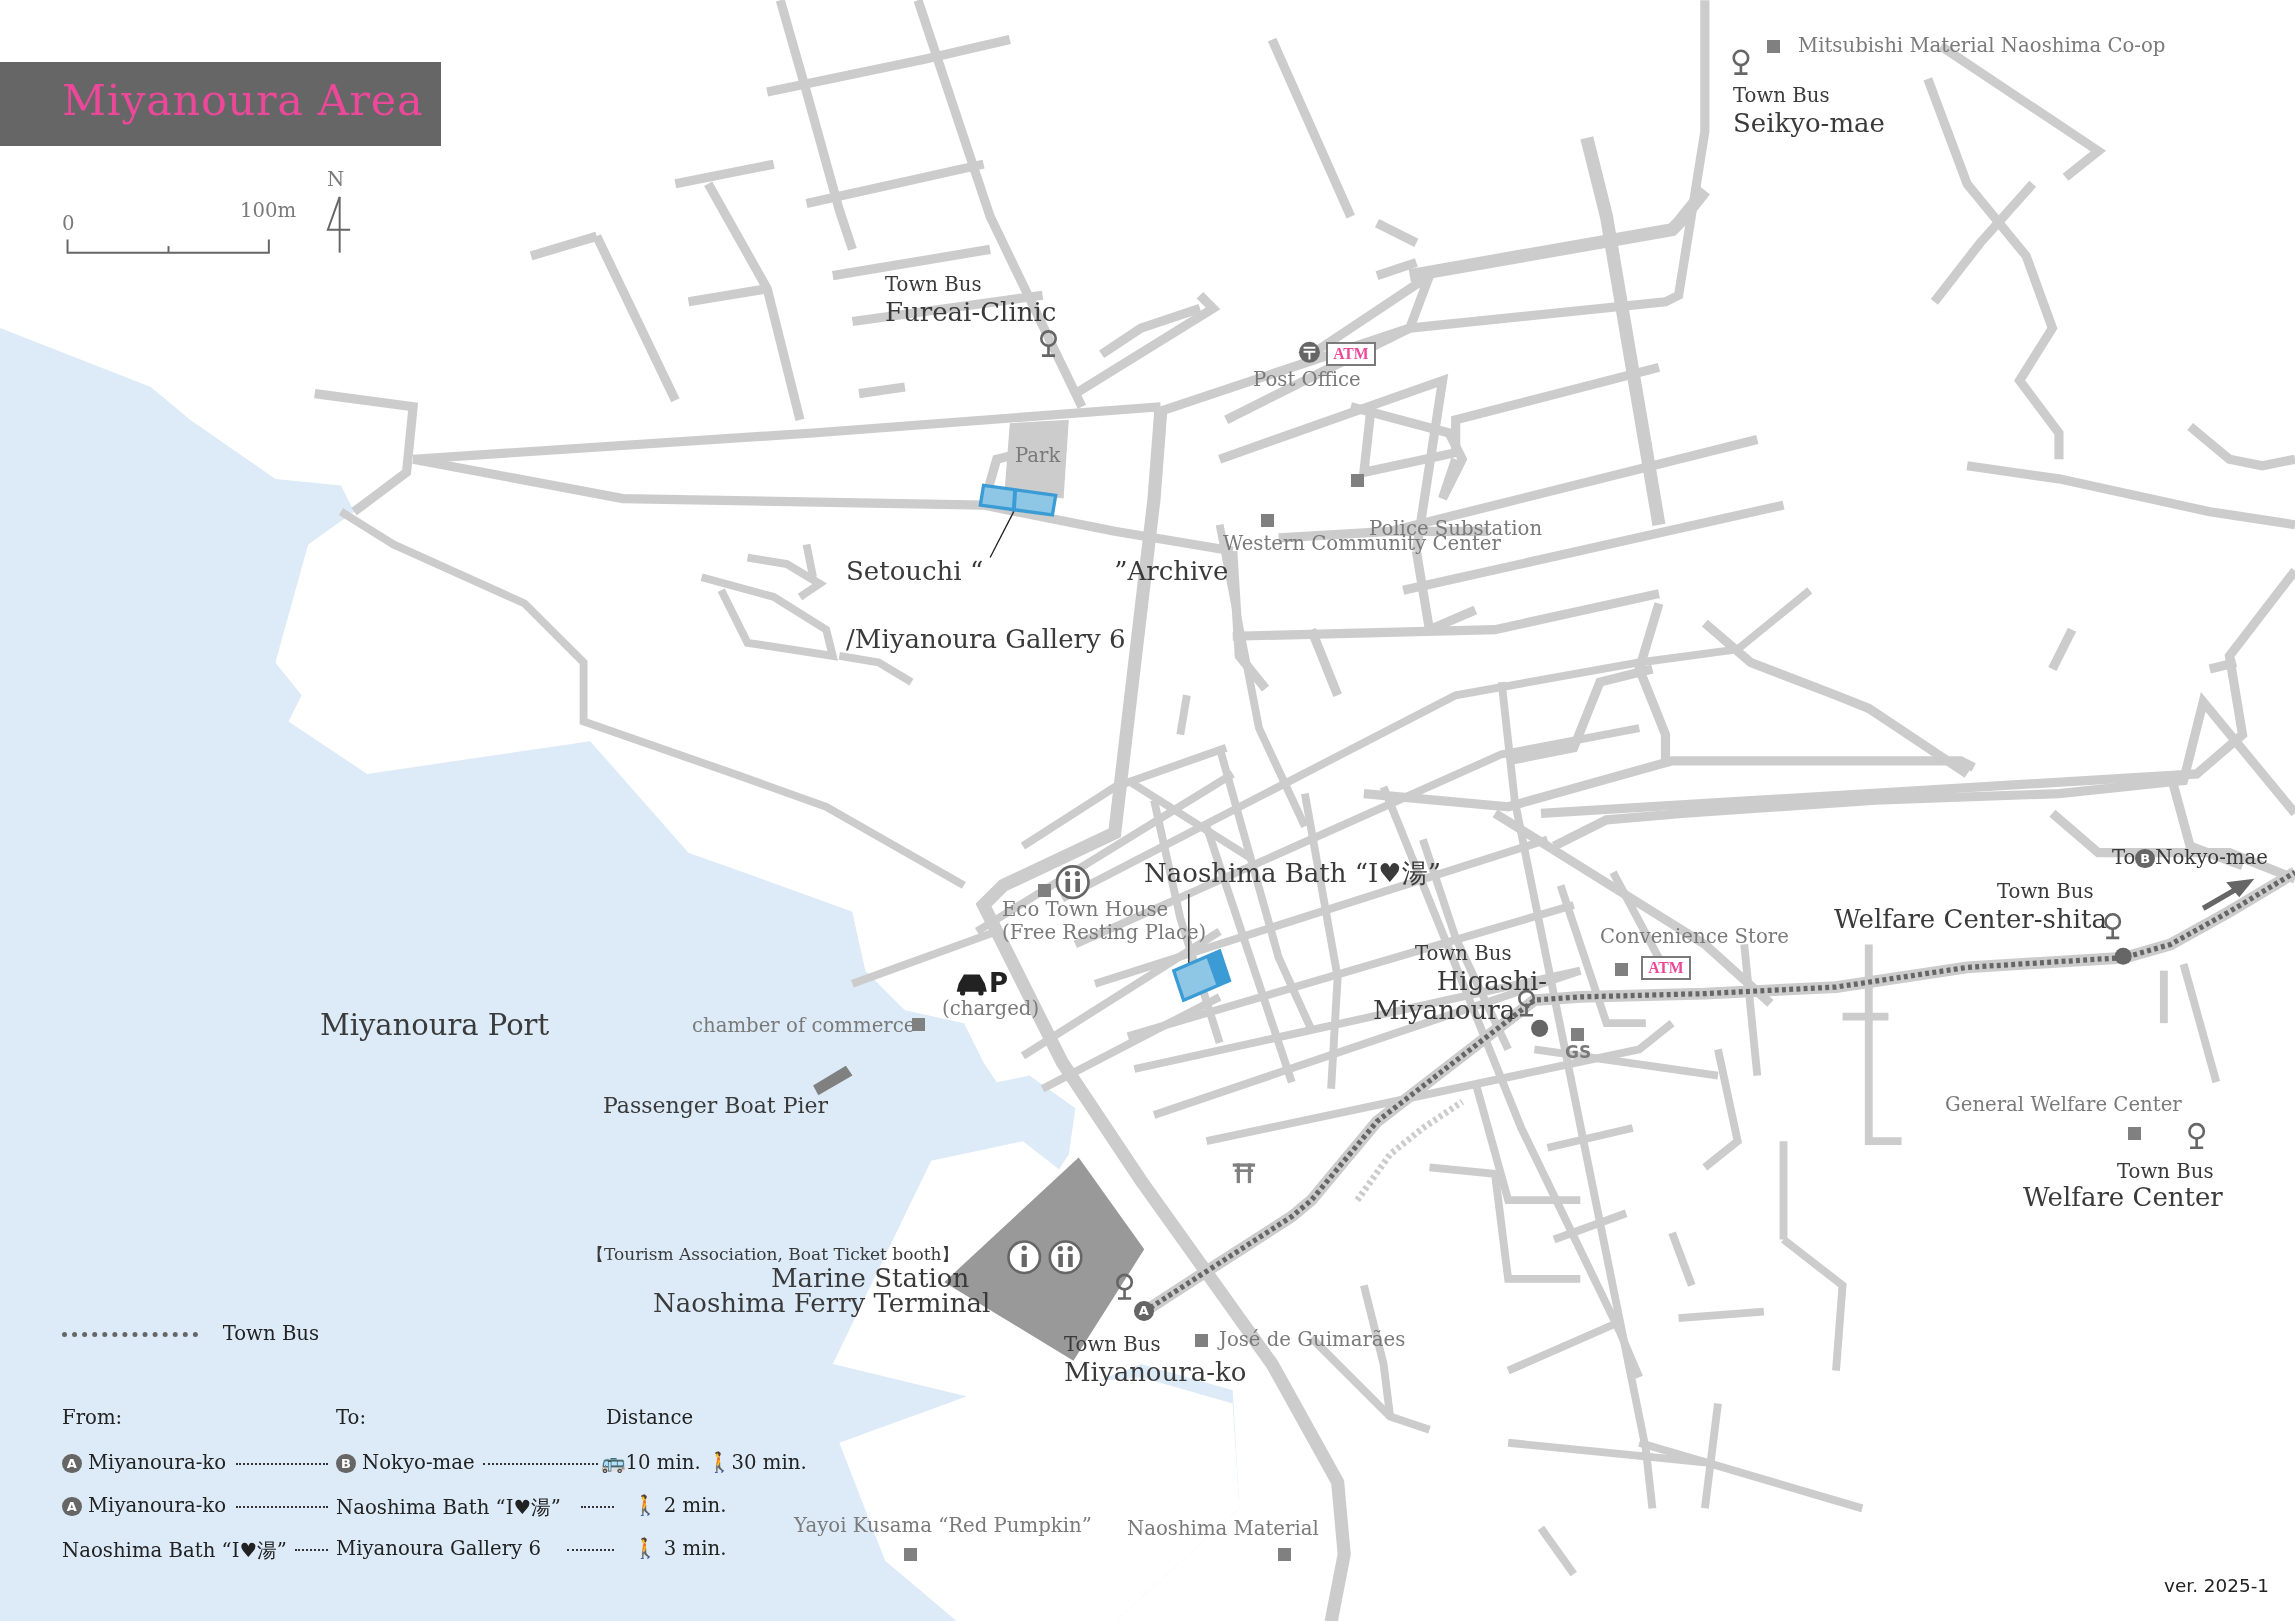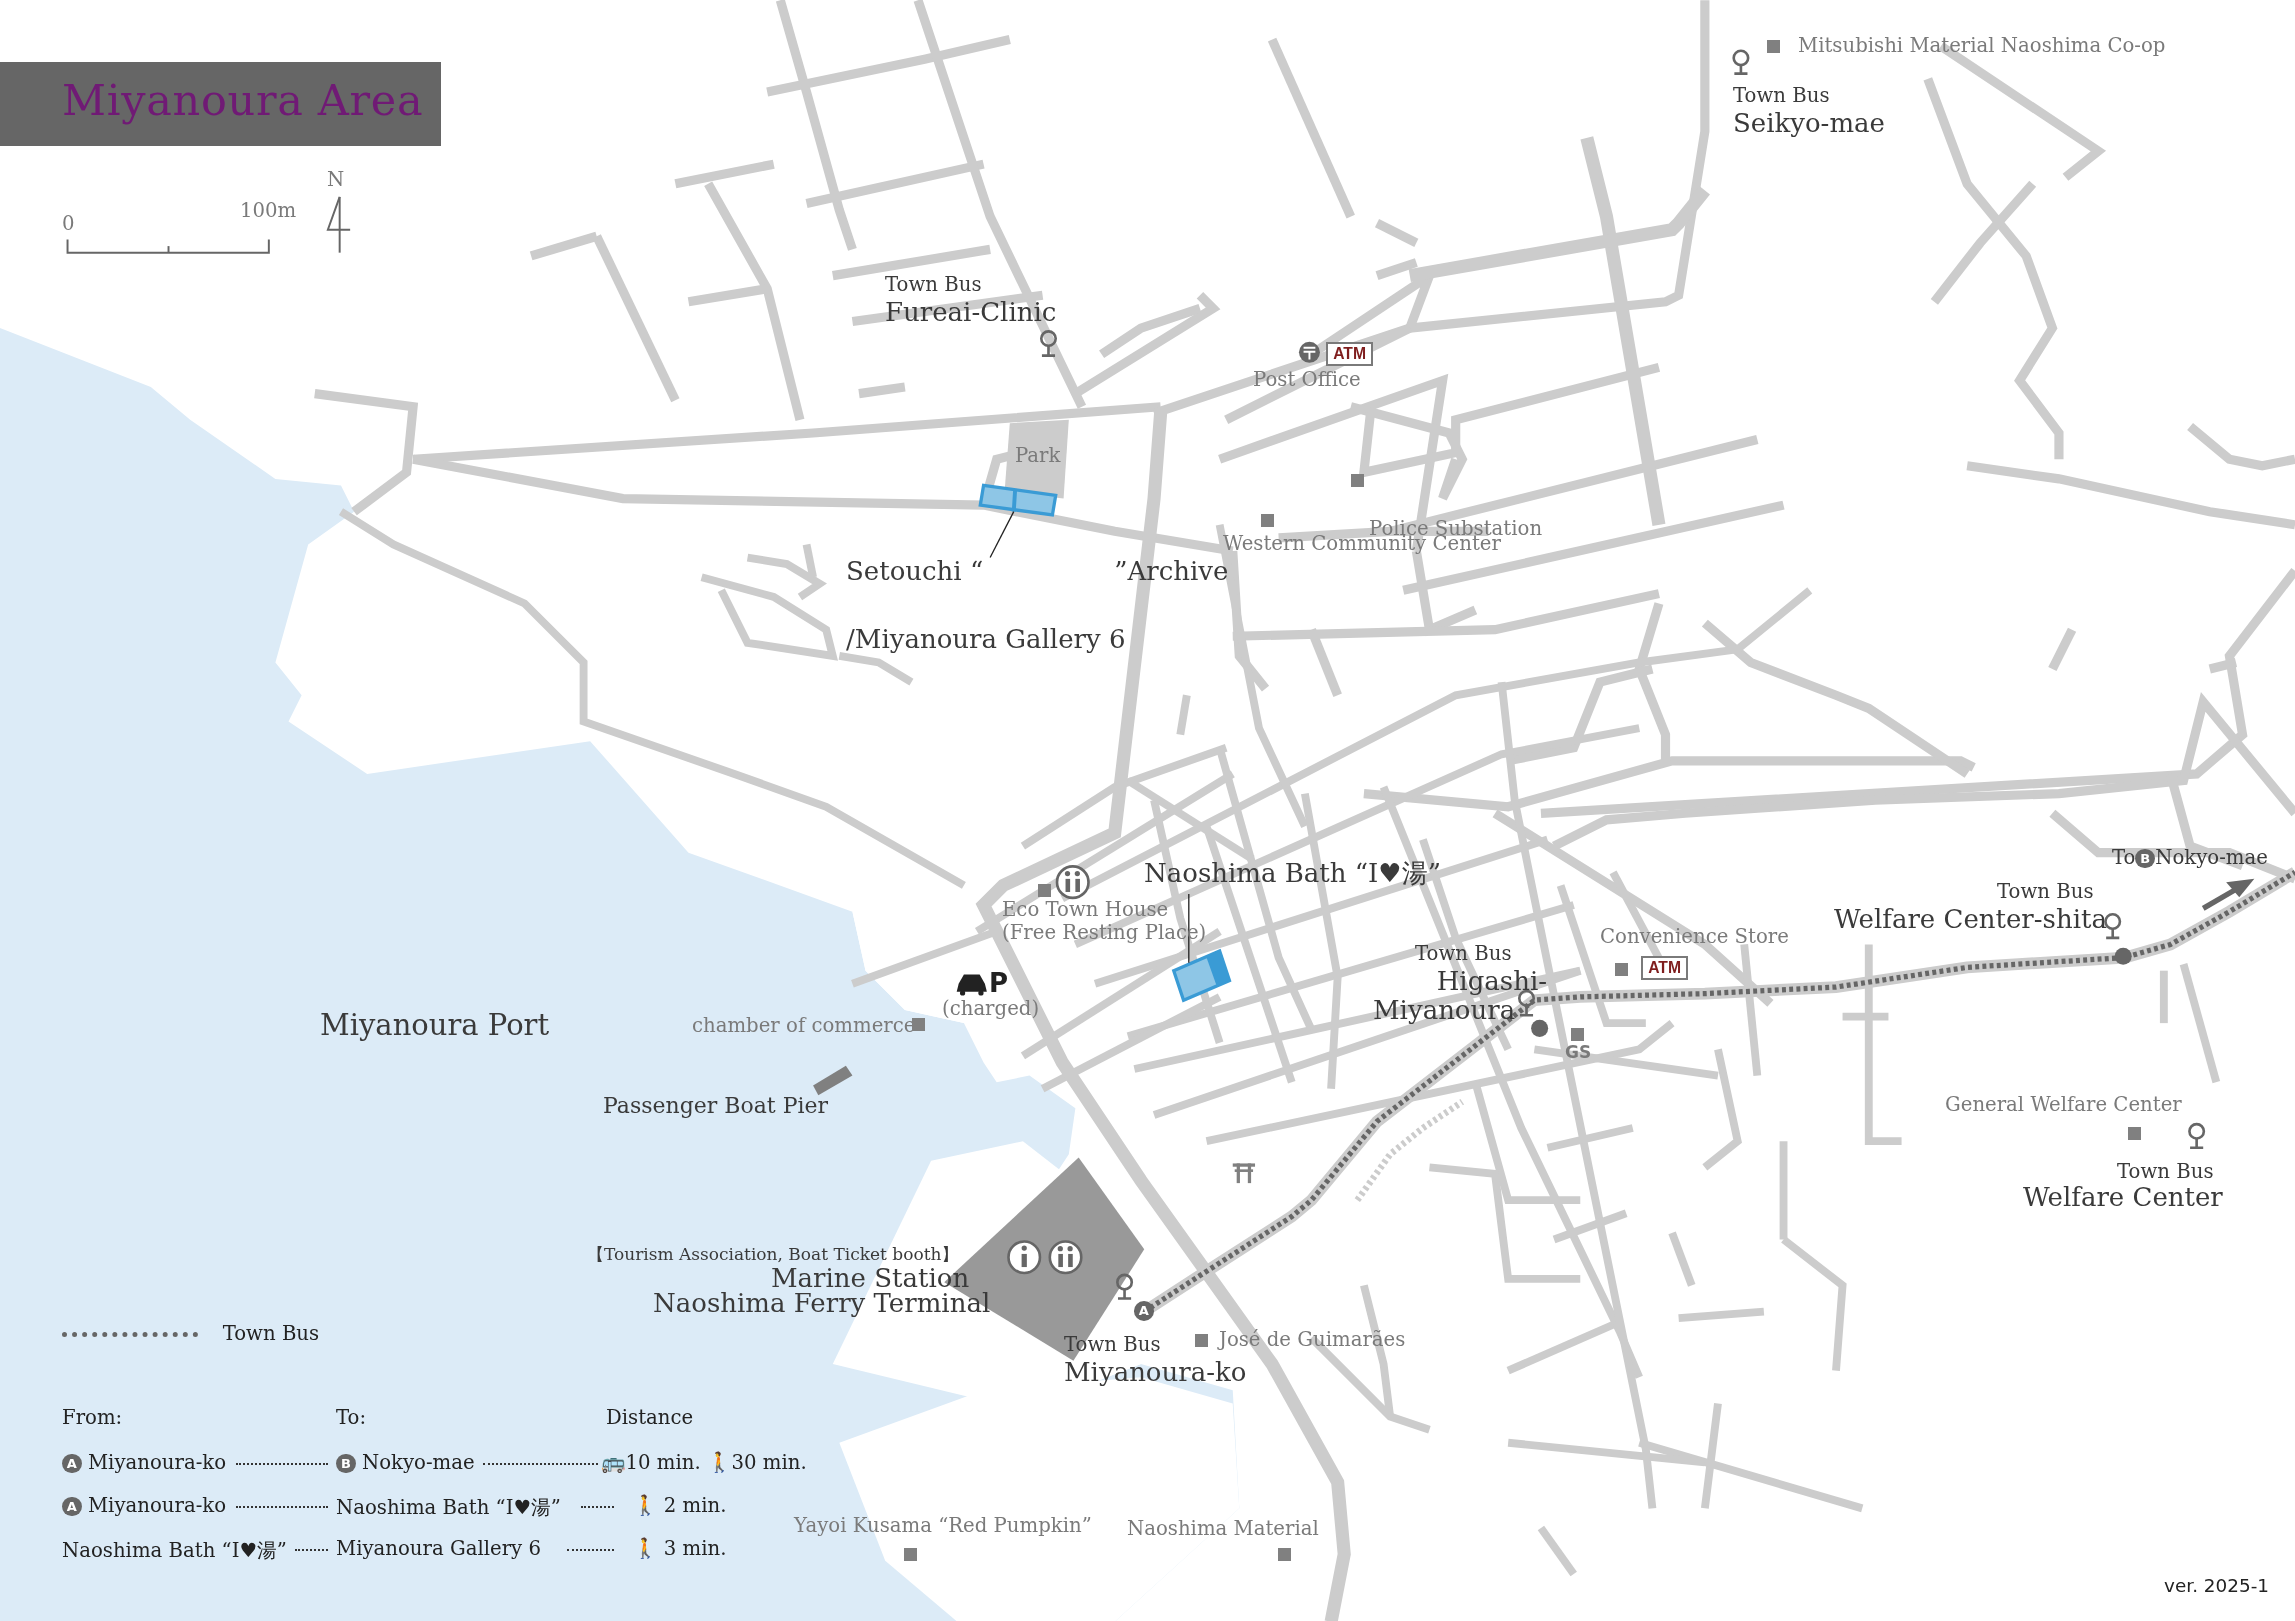--- a/index.html
+++ b/index.html
@@ -7,23 +7,23 @@
          font-family:"DejaVu Serif","Liberation Serif",serif; color:#333; }
   svg.map { position:absolute; left:0; top:0; }
   .lbl { position:absolute; white-space:nowrap; line-height:1.1; }
   .dark { color:#3a3a3a; }
   .grey { color:#7a7a7a; }
   .sm { font-size:19.7px; }
   .md { font-size:22px; }
   .lg { font-size:26px; }
   .xl { font-size:29px; }
   .title-box { position:absolute; left:0; top:62px; width:441px; height:84px; background:#666666; }
-  .title-text { position:absolute; left:62px; top:77px; font-size:43px; color:#701a75; letter-spacing:0.7px; }
+  .title-text { position:absolute; left:62px; top:77px; font-size:43px; color:#ec4899; letter-spacing:0.7px; }
   .sq { position:absolute; width:13px; height:13px; background:#808080; }
-  .atm { position:absolute; border:2.6px solid #7a7a7a; color:#7f1d1d; font-family:Liberation Sans, sans-serif;
+  .atm { position:absolute; border:2.6px solid #7a7a7a; color:#ec4899; font-family:Liberation Serif, serif;
          font-size:15.7px; font-weight:bold; padding:1.3px 5.2px; background:#fff; line-height:1.1; }
   .circ { display:inline-block; width:19.7px; height:19.7px; border-radius:50%; background:#666; color:#fff;
           font-family:"DejaVu Sans","Liberation Sans",sans-serif; font-weight:bold; font-size:13px;
           text-align:center; line-height:19.7px; vertical-align:middle; }
   .legend { position:absolute; left:62px; font-size:19.7px; color:#222; }
   .dotted { display:inline-block; border-bottom:2px dotted #333; vertical-align:middle; }
   .ver { position:absolute; right:26px; bottom:26px; font-family:"DejaVu Sans","Liberation Sans",sans-serif; font-size:18.4px; color:#222; }
 </style>
 </head>
 <body>

